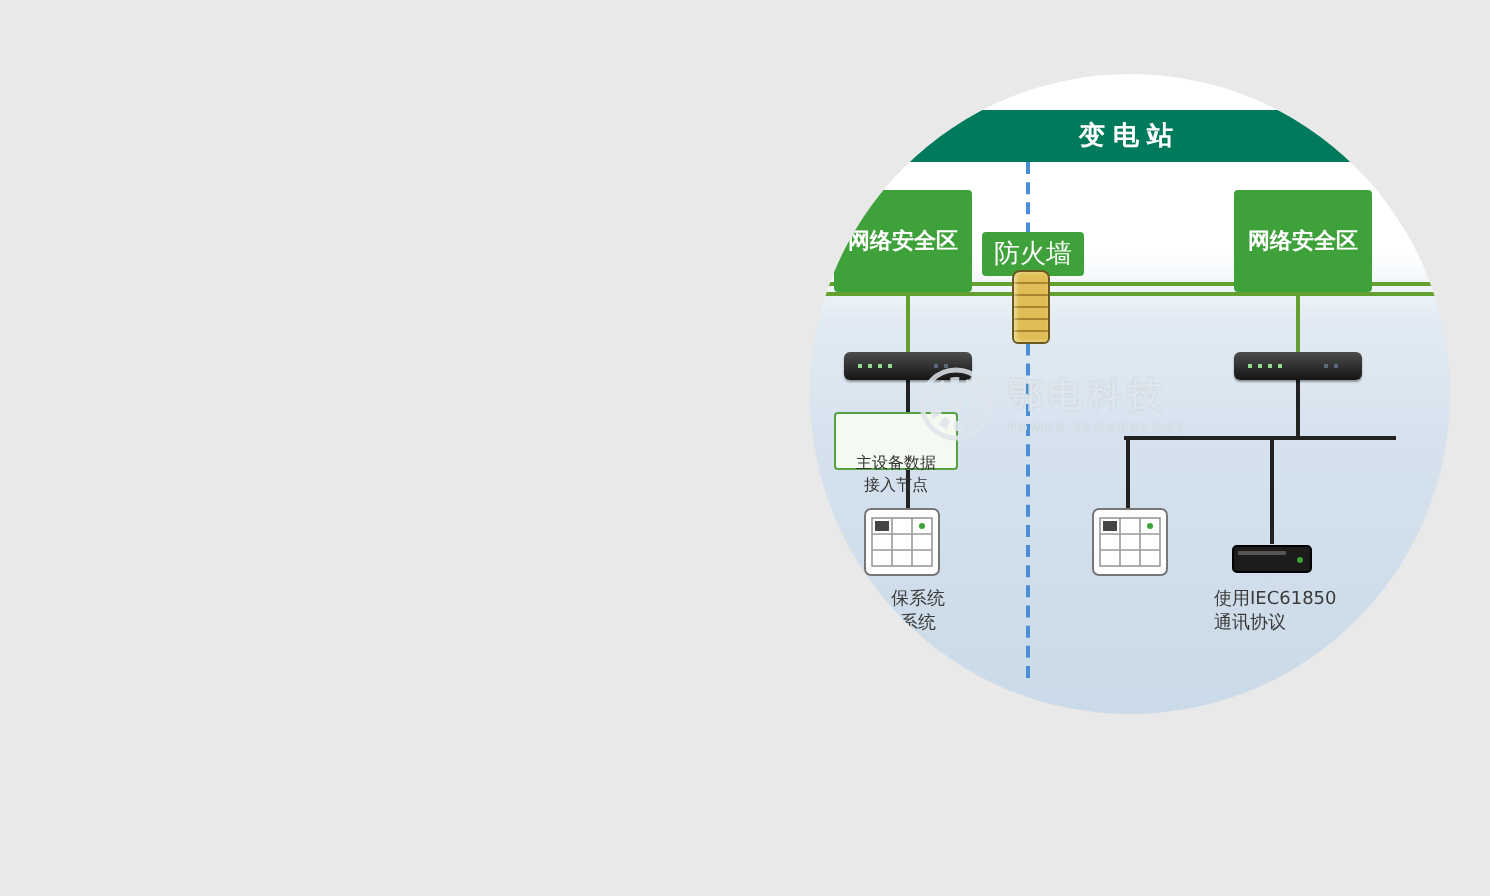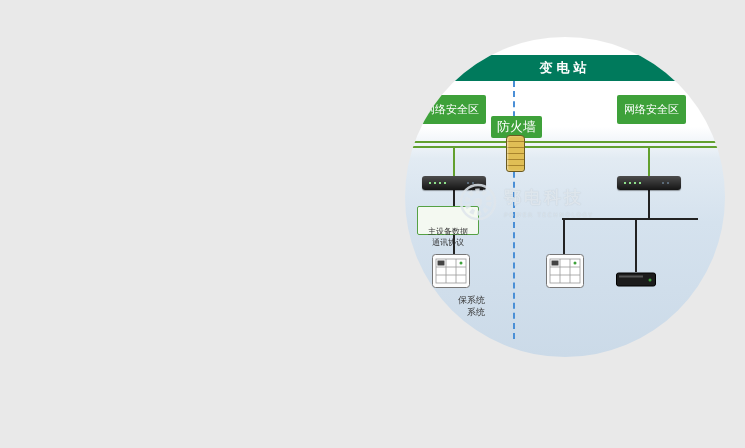--- a/index.html
+++ b/index.html
@@ -14,22 +14,22 @@
     border-radius:50%;overflow:hidden;
     background:linear-gradient(180deg,#ffffff 0%,#ffffff 28%,#e2ebf3 38%,#d5e2ee 58%,#cbdae8 100%);
   }
   .abs{position:absolute;}
   .banner{
     left:0;top:18px;width:320px;height:26px;background:#007a5c;
     display:flex;align-items:center;justify-content:center;
     color:#fff;font-size:13px;font-weight:bold;letter-spacing:4px;
   }
   .zone-label{
-    top:58px;background:#3ea13a;color:#fff;font-size:11px;font-weight:400;
-    padding:7px 7px;border-radius:2px;white-space:nowrap;
+    top:58px;background:#3ea13a;color:#fff;font-size:11px;font-weight:700;
+    padding:18px 7px;border-radius:2px;white-space:nowrap;
   }
   .zone-left{left:12px;}
   .zone-right{left:212px;}
   .bus{left:0;width:320px;height:2px;background:#63a02f;}
   .bus1{top:104px;}
   .bus2{top:109px;}
   .gline{background:#63a02f;width:2px;}
   .gv-left{left:48px;top:111px;height:28px;}
   .gv-right{left:243px;top:111px;height:28px;}
   .divider{
@@ -67,21 +67,21 @@
     left:12px;top:169px;width:62px;height:29px;
     background:#f4f9f1;border:1px solid #55a144;border-radius:2px;
     color:#333;font-size:8px;line-height:11px;text-align:center;
     padding-top:19px;box-sizing:border-box;
   }
   .dev{width:38px;height:34px;}
   .dev-left{left:27px;top:217px;}
   .dev-mid{left:141px;top:217px;}
   .blk-dev{left:211px;top:235px;width:40px;height:15px;}
   .caption{color:#3a3a3a;font-size:9px;line-height:12px;white-space:nowrap;}
-  .cap-left{left:28px;top:257px;width:52px;text-align:right;}
+  .cap-left{left:28px;top:257px;width:52px;text-align:center;}
   .cap-mid{left:117px;top:257px;width:86px;text-align:center;}
   .cap-right{left:202px;top:257px;width:95px;text-align:left;}
   .watermark{
     left:53px;top:145px;display:flex;align-items:center;gap:6px;
     color:#dfe6ec;opacity:.85;
     text-shadow:0 0 1px rgba(110,125,140,.35);
   }
   .wm-text{display:flex;flex-direction:column;}
   .wm-name{font-size:17px;font-weight:bold;letter-spacing:3px;}
   .wm-sub{font-size:6px;letter-spacing:1.5px;margin-top:2px;}
@@ -118,21 +118,21 @@
 
     <div class="abs switch sw-left">
       <span class="leds"></span>
     </div>
     <div class="abs switch sw-right">
       <span class="leds"></span>
     </div>
 
     <div class="abs node-box">
       <div>主设备数据</div>
-      <div>通讯协议</div>
+      <div>接入节点</div>
     </div>
 
     <svg class="abs dev dev-left" viewBox="0 0 38 34">
       <rect x="0.5" y="0.5" width="37" height="33" rx="3" fill="#fdfdfd" stroke="#777"></rect>
       <rect x="4" y="5" width="30" height="24" fill="#ffffff" stroke="#999" stroke-width="0.8"></rect>
       <line x1="4" y1="13" x2="34" y2="13" stroke="#999" stroke-width="0.8"></line>
       <line x1="4" y1="21" x2="34" y2="21" stroke="#999" stroke-width="0.8"></line>
       <line x1="14" y1="5" x2="14" y2="29" stroke="#999" stroke-width="0.8"></line>
       <line x1="24" y1="5" x2="24" y2="29" stroke="#999" stroke-width="0.8"></line>
       <rect x="5.5" y="6.5" width="7" height="5" fill="#444"></rect>
@@ -153,20 +153,24 @@
     <svg class="abs blk-dev" viewBox="0 0 40 15">
       <rect x="0.5" y="1" width="39" height="13" rx="2" fill="#1c1c1c" stroke="#000"></rect>
       <rect x="3" y="3.5" width="24" height="2" fill="#555"></rect>
       <circle cx="34" cy="8" r="1.5" fill="#3ea13a"></circle>
     </svg>
 
     <div class="abs caption cap-left">
       <div>保系统</div>
       <div>系统</div>
     </div>
+    <div class="abs caption cap-right">
+      <div>使用IEC61850</div>
+      <div>通讯协议</div>
+    </div>
 
     <div class="abs watermark">
       <svg class="wm-gear" width="40" height="40" viewBox="0 0 40 40">
         <circle cx="20" cy="20" r="17" fill="none" stroke="currentColor" stroke-width="2.5"></circle>
         <circle cx="20" cy="20" r="11" fill="none" stroke="currentColor" stroke-width="5" stroke-dasharray="4 3"></circle>
         <circle cx="20" cy="20" r="4" fill="currentColor"></circle>
       </svg>
       <div class="wm-text">
         <div class="wm-name">鄂电科技</div>
         <div class="wm-sub">POWER TECHNOLOGY</div>

